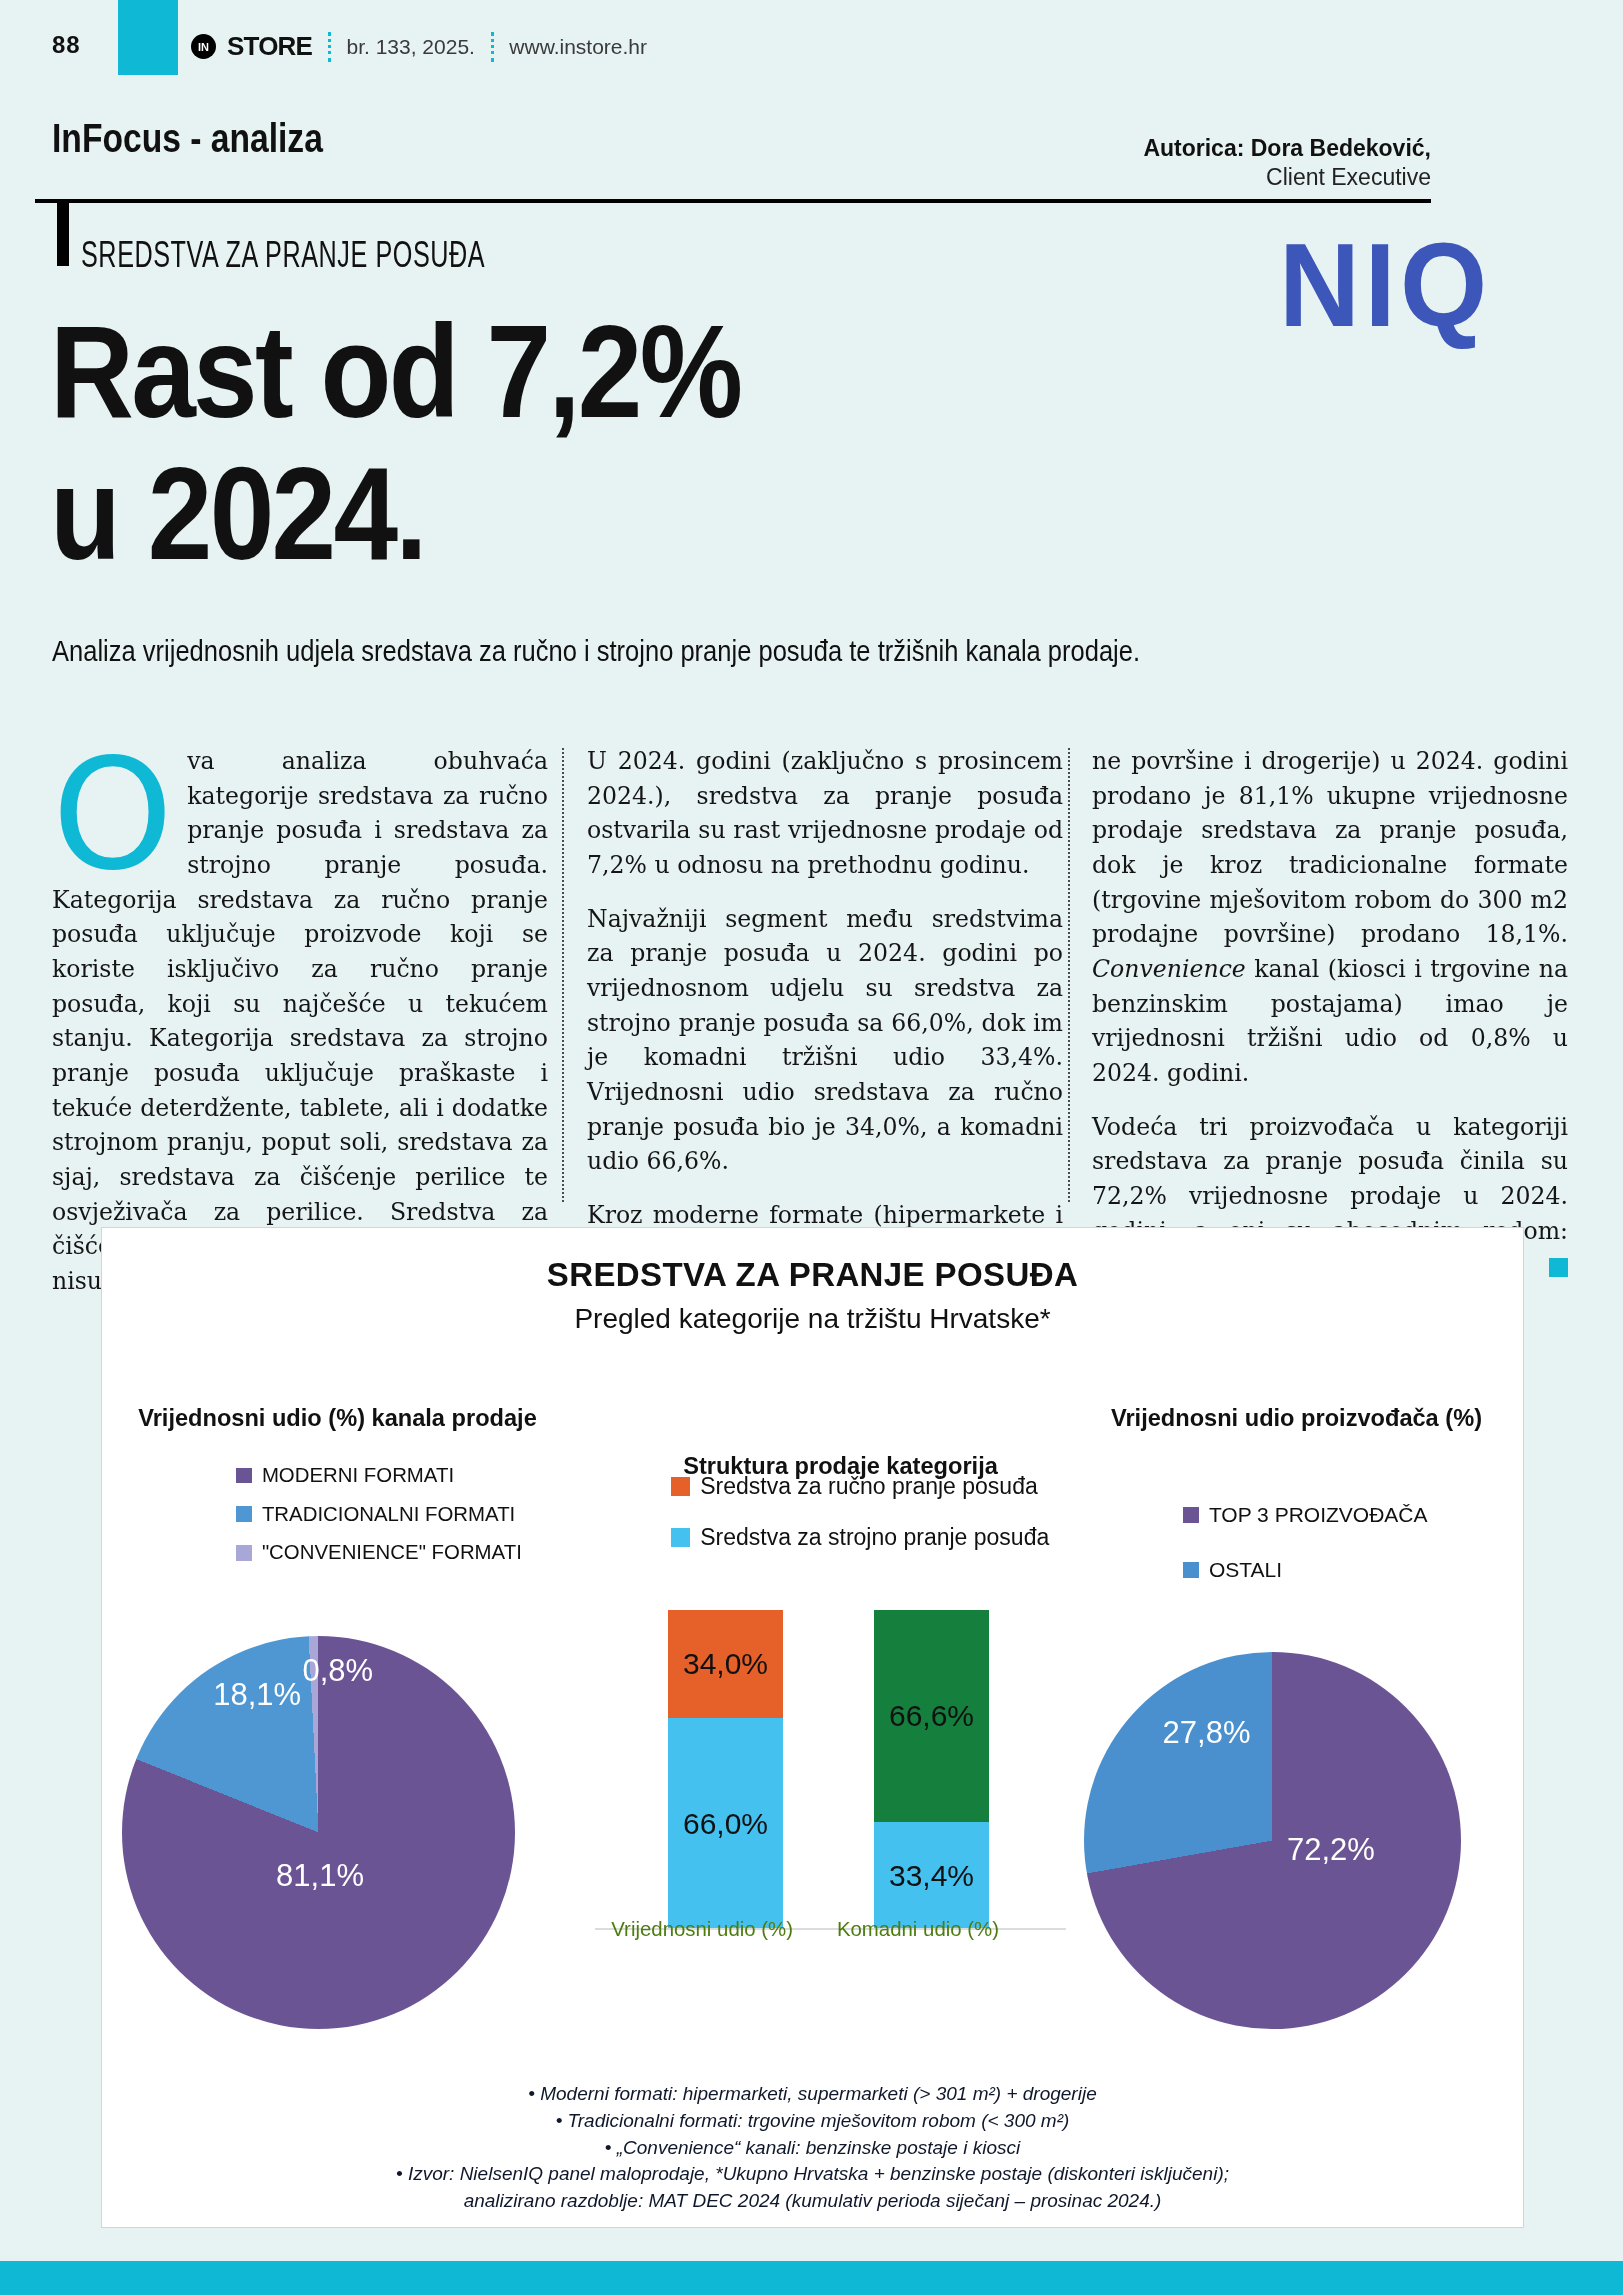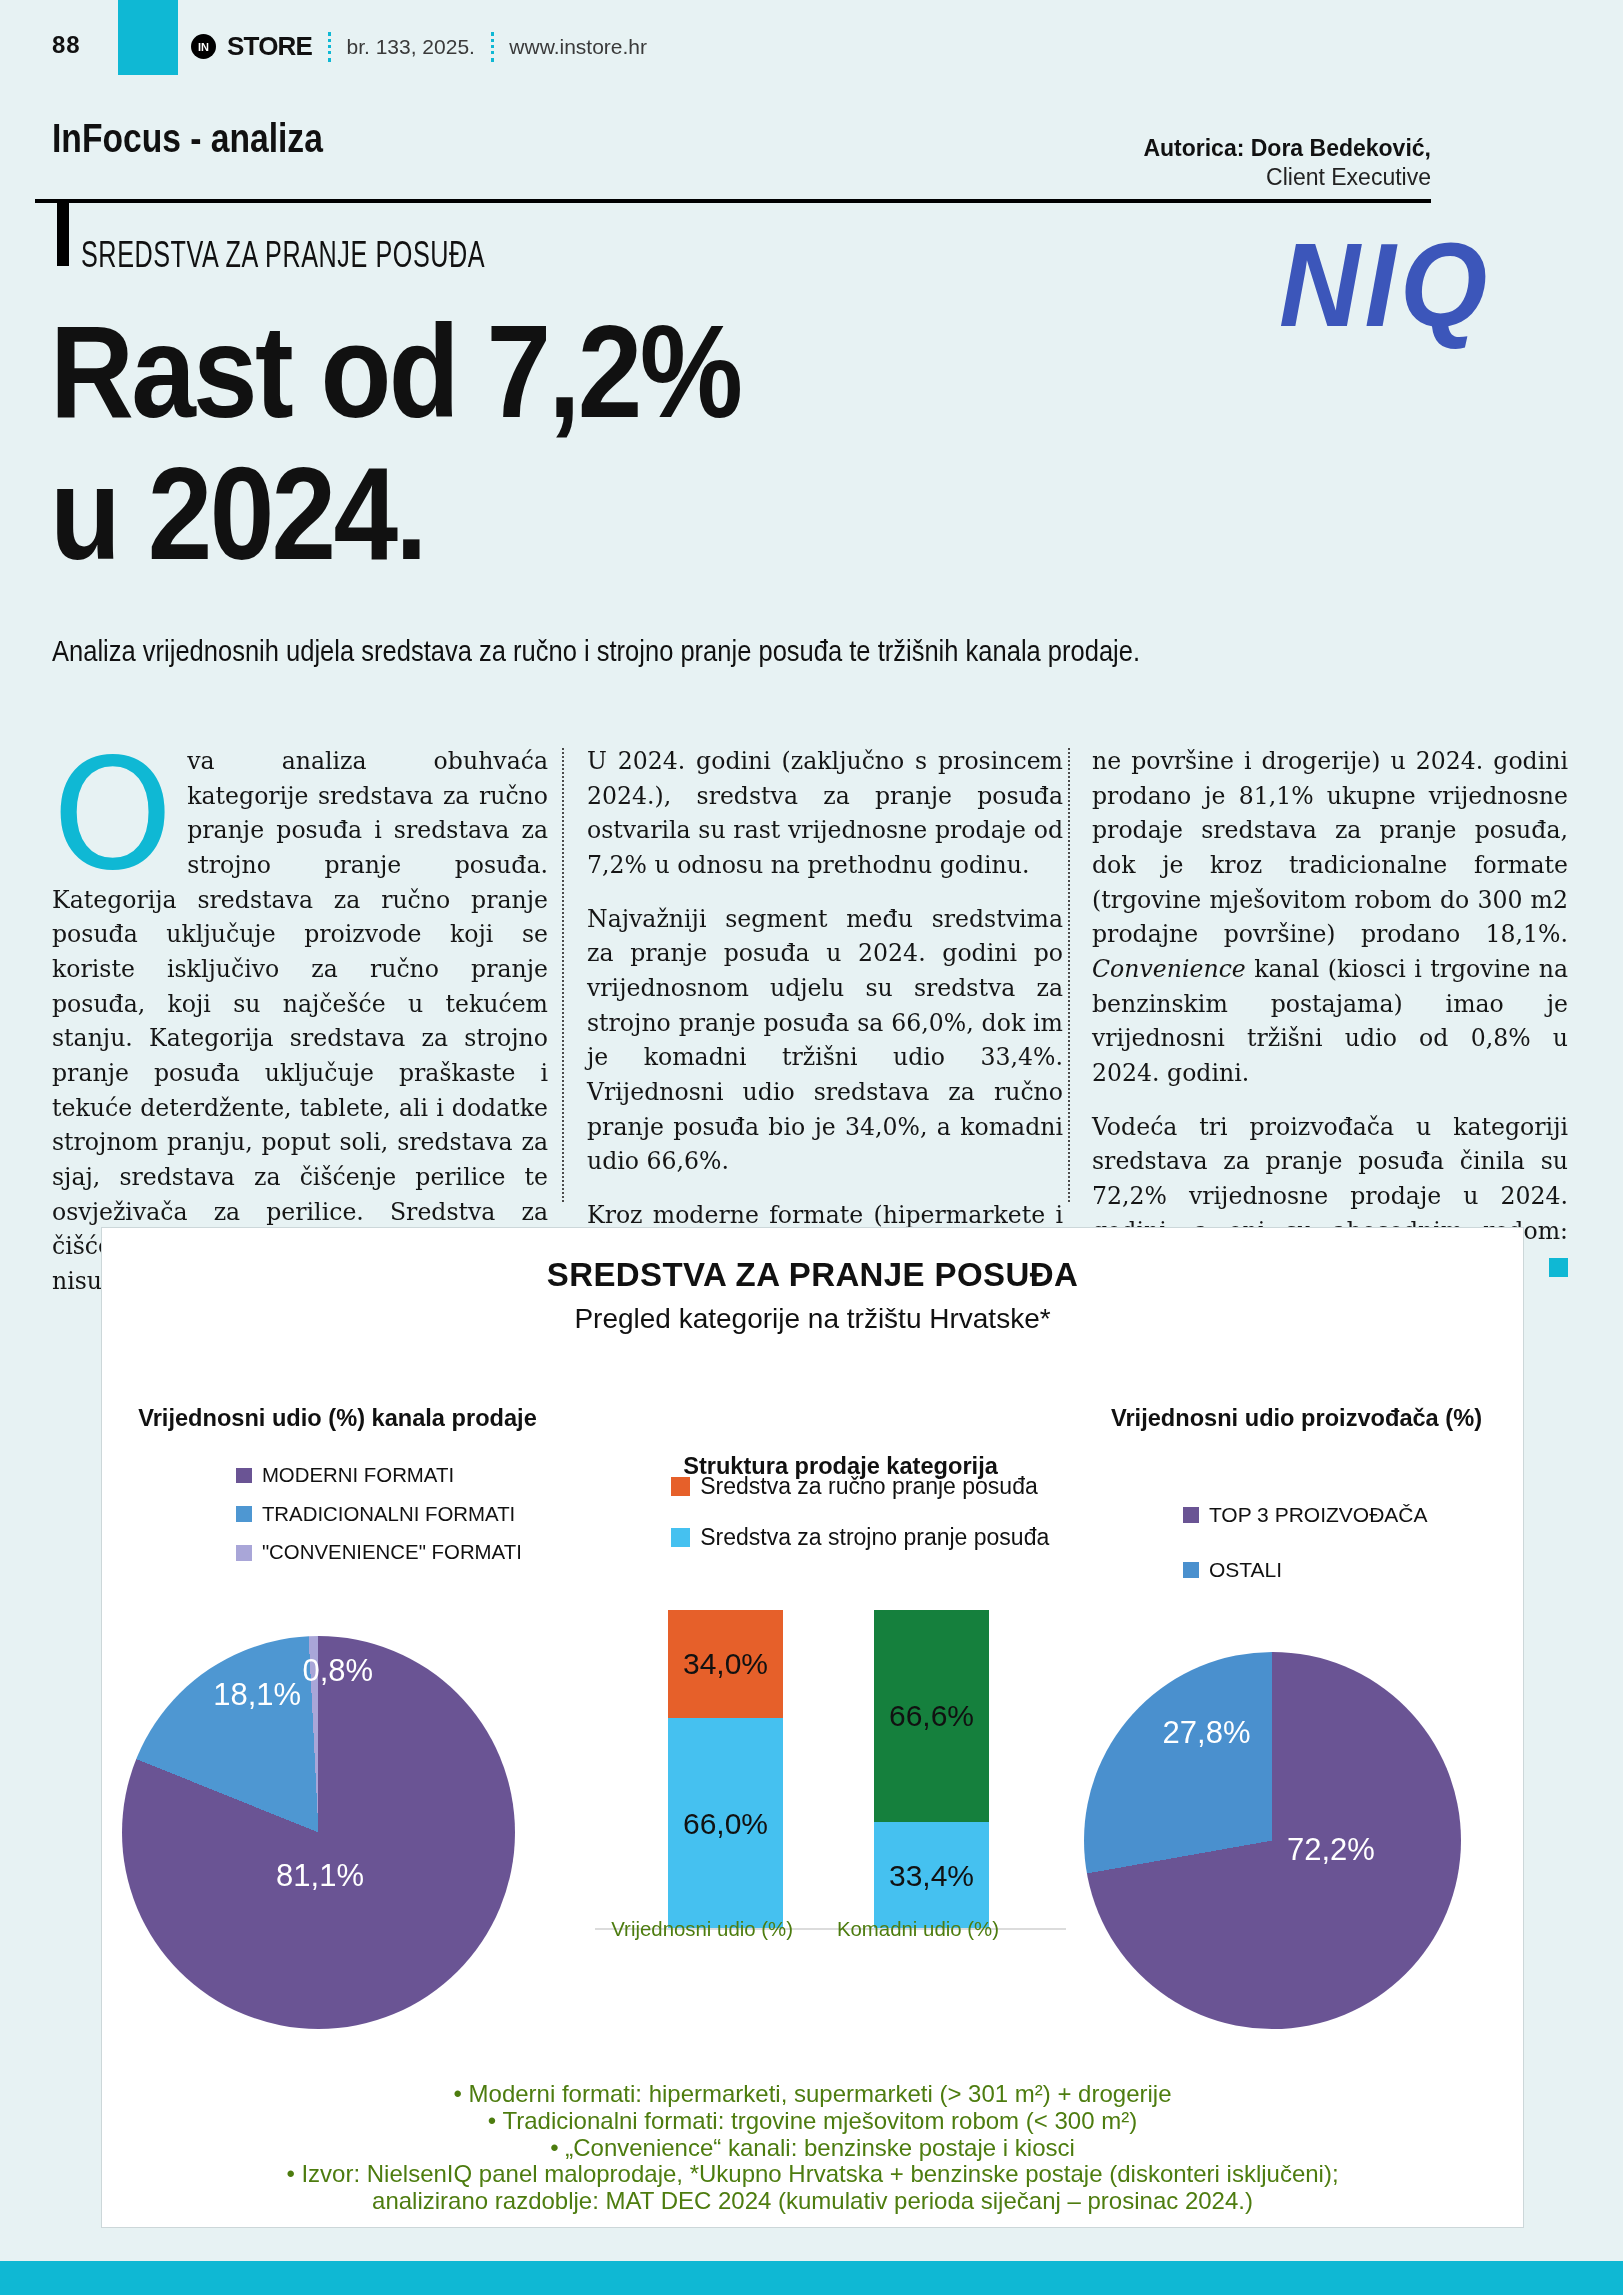--- a/index.html
+++ b/index.html
@@ -19,21 +19,21 @@
   .issue,.site{font-size:21px;color:#3a3a3a;}
 
   .section-title{left:52px;top:115px;font-size:41px;font-weight:bold;}
   .author{right:192px;top:134px;width:550px;text-align:right;line-height:1.25;}
   .author .a1{font-size:23px;font-weight:bold;}
   .author .a2{font-size:23px;color:#222;}
   .rule{left:35px;top:199px;width:1396px;height:3.9px;background:#000;}
   .tick{left:57px;top:203px;width:11.8px;height:63px;background:#000;}
 
   .kicker{left:81px;top:234px;font-size:36px;font-weight:400;letter-spacing:0.8px;}
-  .niq{left:1279px;top:226px;font-size:118px;font-weight:bold;color:#3c56ba;letter-spacing:4.7px;line-height:1;font-style:italic;}
+  .niq{left:1279px;top:226px;font-size:118px;font-weight:bold;color:#3c56ba;letter-spacing:4.7px;line-height:1;}
 
   .headline{left:50px;font-weight:bold;font-size:132px;letter-spacing:-3.1px;line-height:1;}
   .h1a{top:306px;} .h1b{top:448px;}
   .lede{left:52px;top:635px;width:1696px;font-size:29px;color:#101010;}
 
   
   .bodycol{top:744px;font-family:"DejaVu Serif",serif;font-size:23.6px;line-height:1.47;
            text-align:justify;color:#151515;}
   .c1{left:52px;width:496px;} .c2{left:587px;width:476px;} .c3{left:1092px;width:476px;}
   .bodycol p{margin:0 0 19px 0;}
@@ -66,21 +66,21 @@
   .pie-label{position:absolute;transform:translate(-50%,-50%);color:#fff;font-size:31px;white-space:nowrap;}
 
   .bar{position:absolute;top:382px;width:115px;height:319px;display:flex;flex-direction:column;}
   .bar0{left:530px;} .bar1{left:736px;}
   .bar-seg{position:relative;width:100%;margin-left:36px;}
   .bar-val{position:absolute;top:50%;left:50%;transform:translate(-50%,-50%);font-size:30px;color:#111;white-space:nowrap;}
   .axisline{left:493px;top:700px;width:471px;height:2.4px;background:#dcdcdc;}
   .catlab{top:690px;text-align:right;font-size:20.4px;color:#4d7c0f;}
   .cat0{left:487px;width:204px;} .cat1{left:693px;width:204px;}
 
-  .notes{left:0;right:0;top:853px;text-align:center;font-size:24px;line-height:26px;color:#4d7c0f;}
+  .notes{left:0;right:0;top:853px;text-align:center;font-size:19px;line-height:26px;color:#0f172a;font-style:italic;}
   .notes div{margin-bottom:0.8px;}
 
   .bottomstrip{left:0;top:2261px;width:1623px;height:35px;background:#0fb8d4;}
 </style>
 </head>
 <body>
 
 <div class="page">
 
   <div class="abs pageno">88</div>

